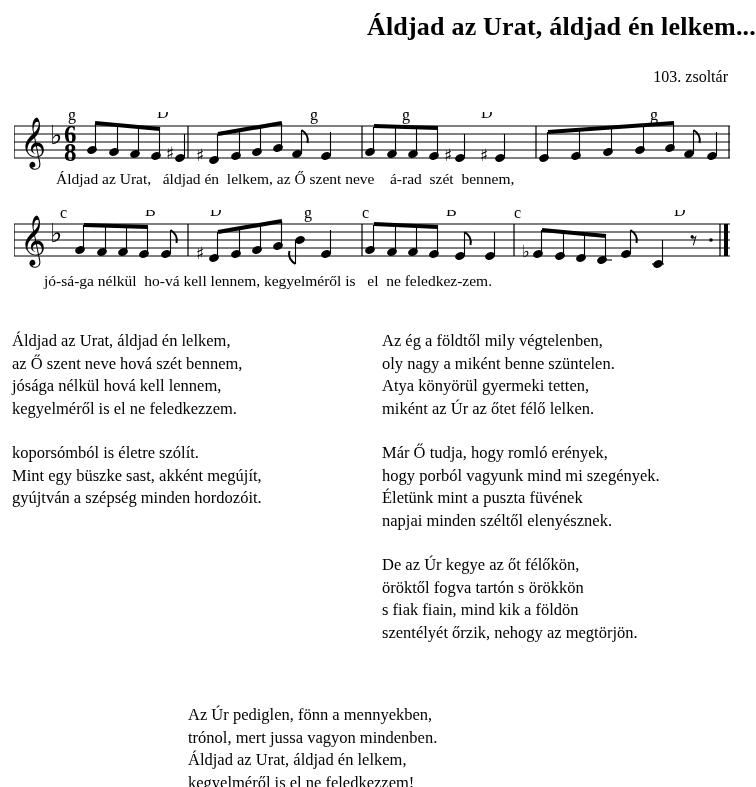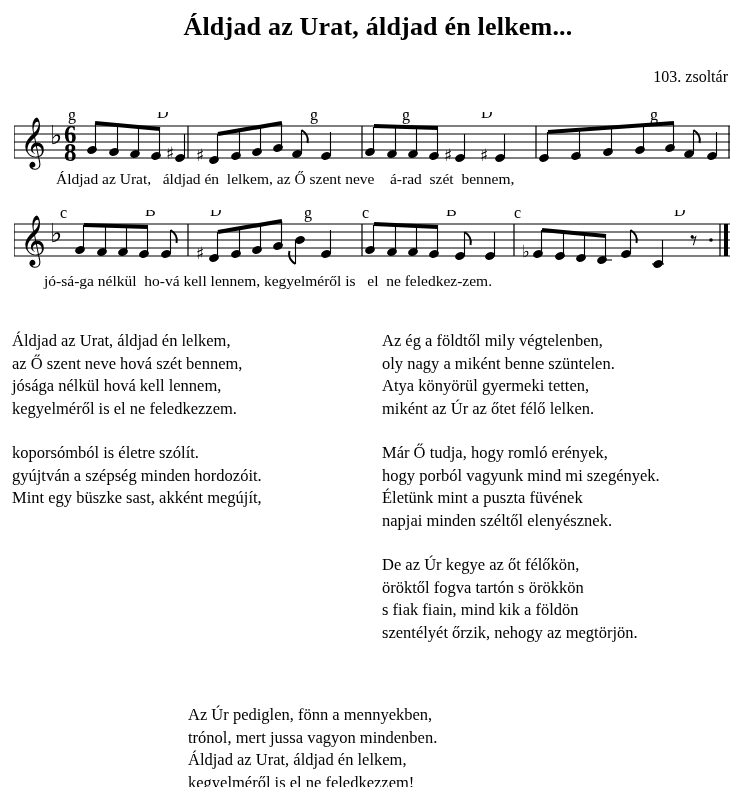--- a/index.html
+++ b/index.html
@@ -18,21 +18,21 @@
   .page {
     position: relative;
     width: 756px;
     height: 787px;
   }
   .title {
     position: absolute;
     top: 12px;
     left: 0;
     width: 756px;
-    text-align: center;
+    text-align: right;
     font-size: 26px;
     font-weight: bold;
     letter-spacing: 0.2px;
   }
   .subtitle {
     position: absolute;
     top: 68px;
     right: 28px;
     font-size: 16px;
   }
@@ -377,22 +377,22 @@
 
     <div class="col col-left">
       <div class="stanza">
         <div>Áldjad az Urat, áldjad én lelkem,</div>
         <div>az Ő szent neve hová szét bennem,</div>
         <div>jósága nélkül hová kell lennem,</div>
         <div>kegyelméről is el ne feledkezzem.</div>
       </div>
       <div class="stanza">
         <div>koporsómból is életre szólít.</div>
+        <div>Mint egy büszke sast, akként megújít,</div>
         <div>gyújtván a szépség minden hordozóit.</div>
-        <div>Mint egy büszke sast, akként megújít,</div>
       </div>
     </div>
 
     <div class="col col-right">
       <div class="stanza">
         <div>Az ég a földtől mily végtelenben,</div>
         <div>oly nagy a miként benne szüntelen.</div>
         <div>Atya könyörül gyermeki tetten,</div>
         <div>miként az Úr az őtet félő lelken.</div>
       </div>

